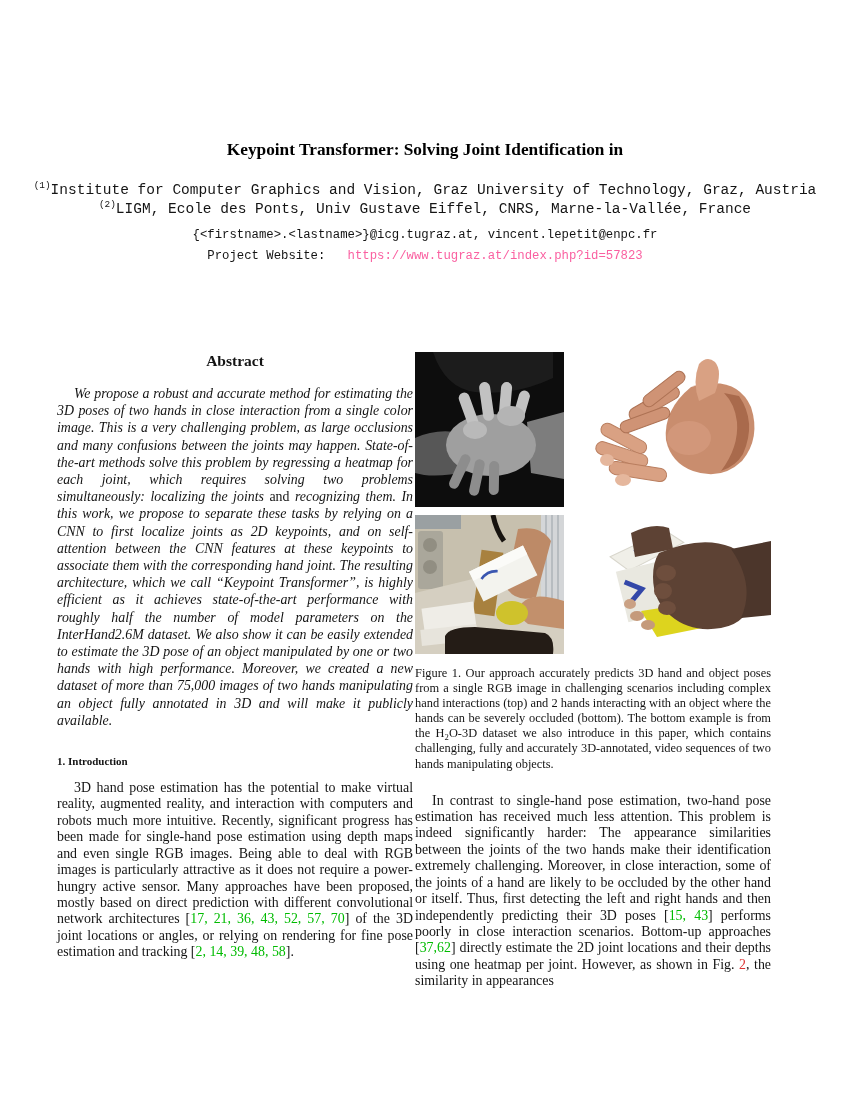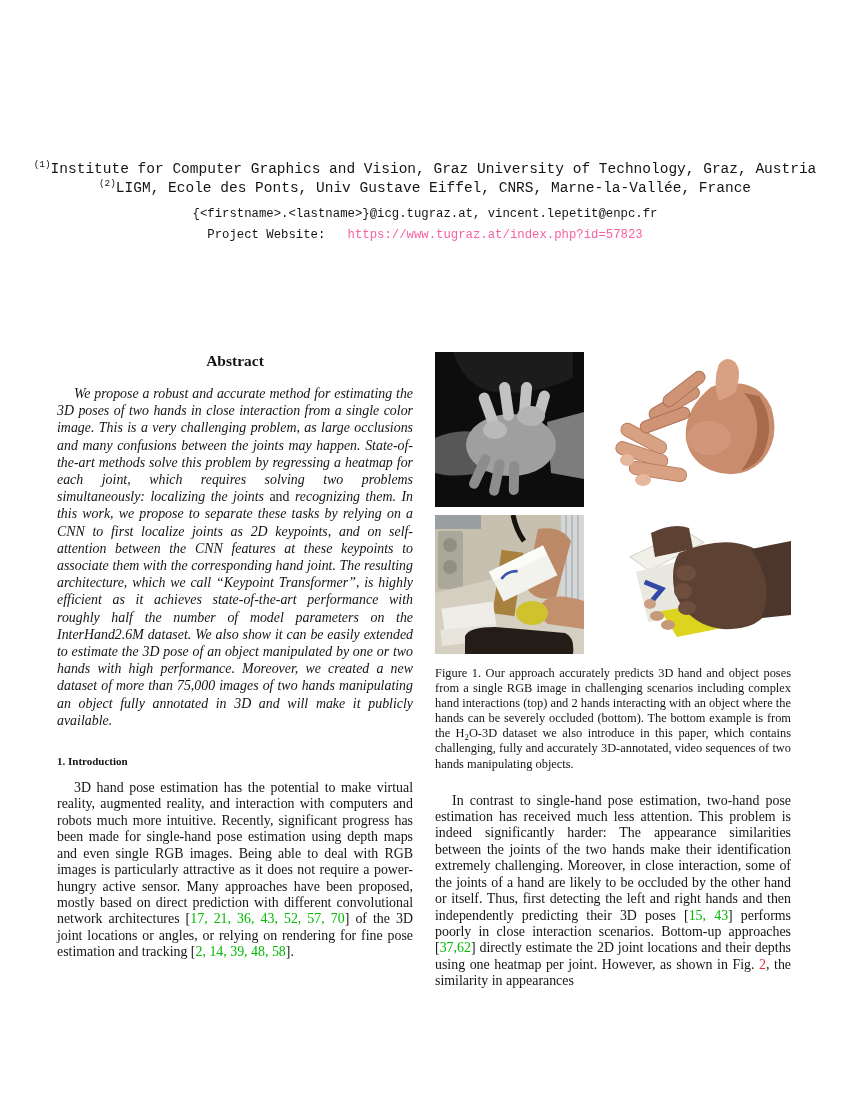--- a/index.html
+++ b/index.html
@@ -30,21 +30,21 @@
   .st-link{color:var(--link);}
   
   .st-sup{vertical-align:super;font-size:0.65em;line-height:0;}
   .st-sub{vertical-align:sub;font-size:0.7em;line-height:0;}
   .st-cite{color:var(--cite);}
   .st-figref{color:var(--figref);}
   .st-rm{font-style:normal;}
   
   .col{position:absolute;top:352px;width:356px;}
   .col-left{left:57px;}
-  .col-right{left:435px;}
+  .col-right{left:415px;}
   .abstract-heading{font-size:15.5px;font-weight:bold;text-align:center;margin-bottom:15px;}
   .abstract-text{
     font-style:italic;font-size:13.9px;line-height:17.2px;
     text-align:justify;text-indent:17px;hyphens:auto;
   }
   .sec-heading{font-size:11px;font-weight:bold;margin-top:26px;margin-bottom:13px;}
   .body-par{font-size:13.9px;line-height:16.4px;text-align:justify;text-indent:17px;hyphens:auto;}
   
   .fig-row{display:flex;justify-content:space-between;align-items:flex-start;}
   .fig-row + .fig-row{margin-top:8px;}
@@ -52,20 +52,21 @@
   .caption{margin-top:12px;font-size:12.4px;line-height:15.1px;text-align:justify;hyphens:auto;}
   .col-right .body-par{margin-top:21px;}
 </style>
 </head>
 <body>
 
 <div class="page">
 
   <div class="header">
     <div class="title">
+      <div>Keypoint Transformer: Solving Joint Identification in</div>
     </div>
     <div class="affils">
       <div><span class="st-sup">(1)</span><span>Institute for Computer Graphics and Vision, Graz University of Technology, Graz, Austria</span></div>
       <div><span class="st-sup">(2)</span><span>LIGM, Ecole des Ponts, Univ Gustave Eiffel, CNRS, Marne-la-Vallée, France</span></div>
     </div>
     <div class="monoline emails">{&lt;firstname&gt;.&lt;lastname&gt;}@icg.tugraz.at, vincent.lepetit@enpc.fr</div>
     <div class="monoline project">
       <span>Project Website:</span>
       <span>&nbsp;</span>
       <span class="st-link">https://www.tugraz.at/index.php?id=57823</span>

